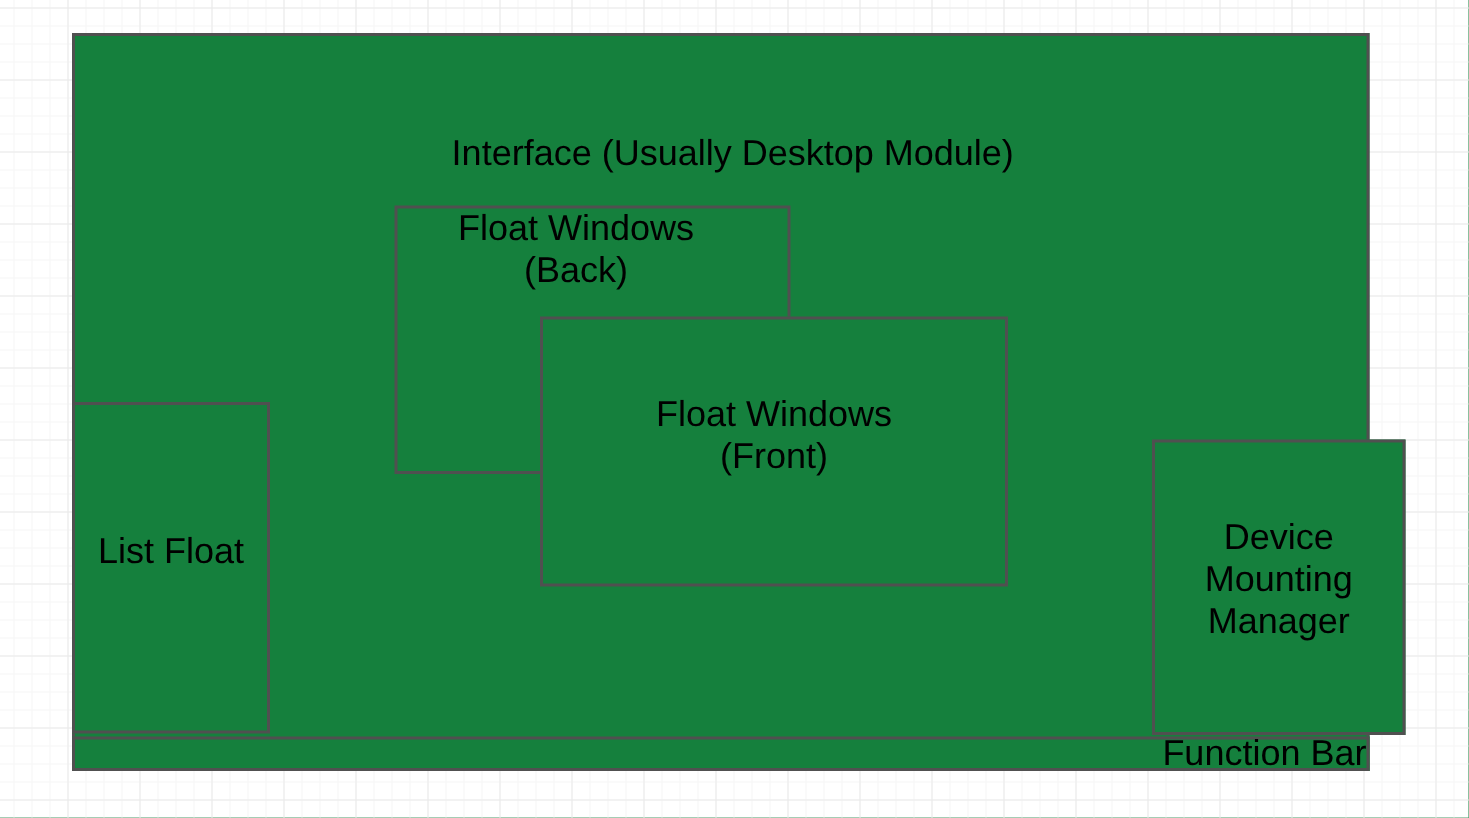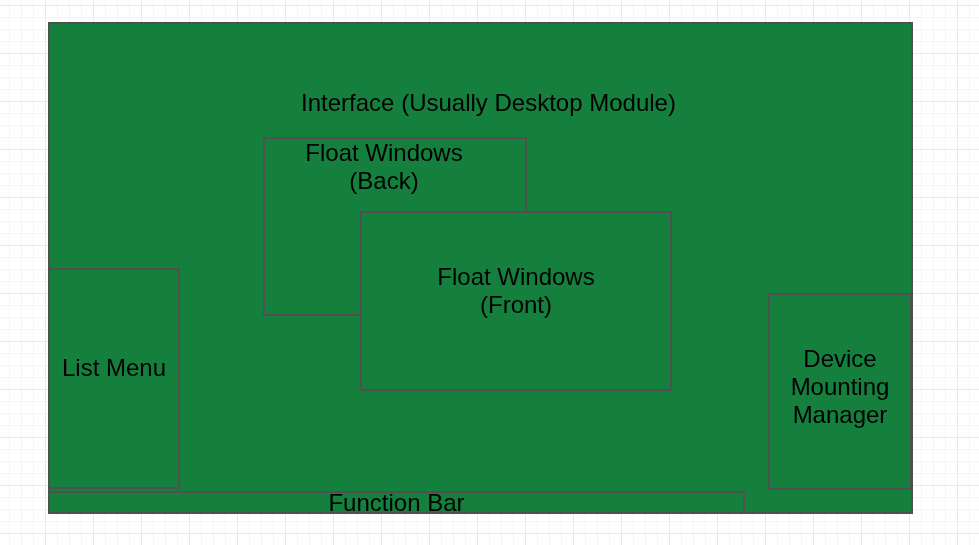--- a/index.html
+++ b/index.html
@@ -49,47 +49,47 @@
   
   #float-back  { left: 263px; top: 137px; width: 264px; height: 179px; z-index: 2; }
   #float-back .label { display: block; margin-top: 0; transform: translateX(-11px); }
   #float-front { left: 360px; top: 211px; width: 312px; height: 180px; z-index: 3;
                  display: flex; align-items: center; justify-content: center; }
   #float-front .label { transform: translateY(-10px); }
   
   #list-menu   { left: 48px;  top: 268px; width: 132px; height: 221px; z-index: 2;
                  display: flex; align-items: center; justify-content: center; }
   #list-menu .label { transform: translateY(-11px); }
-  #device-box  { left: 768px; top: 293px; width: 144px; height: 197px; z-index: 2;
+  #device-box  { left: 768px; top: 293px; width: 169px; height: 197px; z-index: 2;
                  display: flex; align-items: center; justify-content: center; }
   #device-box .label { transform: translateY(-5px); }
   
-  #function-bar { left: 48px; top: 491px; width: 697px; height: 23px; z-index: 2;
-                  display: flex; align-items: center; justify-content: center; }
+  #function-bar { left: 48px; top: 491px; width: 865px; height: 23px; z-index: 2;
+                  display: flex; align-items: center; justify-content: flex-end; }
   #function-bar .label { line-height: 24px; }
 </style>
 </head>
 <body>
 
 <div id="interface-box" class="shape"></div>
 
 <div id="interface-title" class="label">Interface (Usually Desktop Module)</div>
 
 <div id="float-back" class="shape">
   <span class="label">Float Windows
 (Back)</span>
 </div>
 
 <div id="float-front" class="shape">
   <span class="label">Float Windows
 (Front)</span>
 </div>
 
 <div id="list-menu" class="shape">
-  <span class="label">List Menu</span>
+  <span class="label">List Float</span>
 </div>
 
 <div id="device-box" class="shape">
   <span class="label">Device
 Mounting
 Manager</span>
 </div>
 
 <div id="function-bar" class="shape">
   <span class="label">Function Bar</span>

